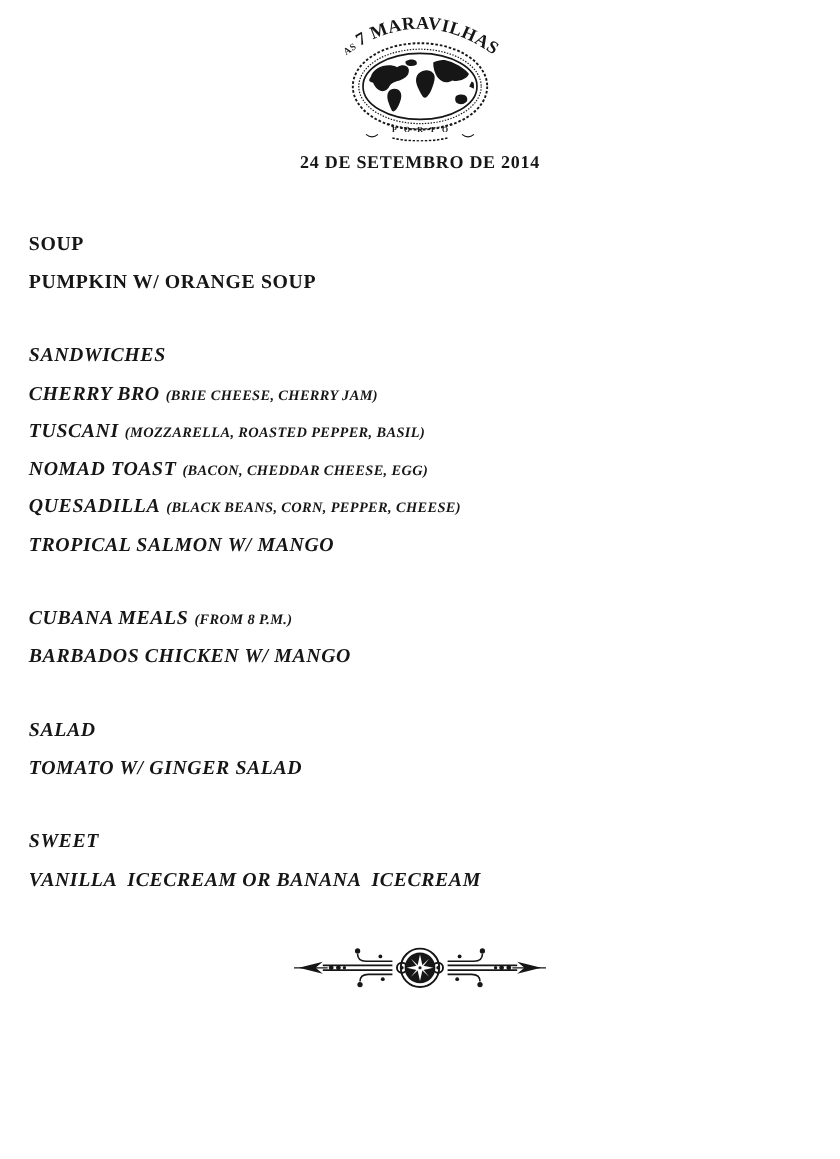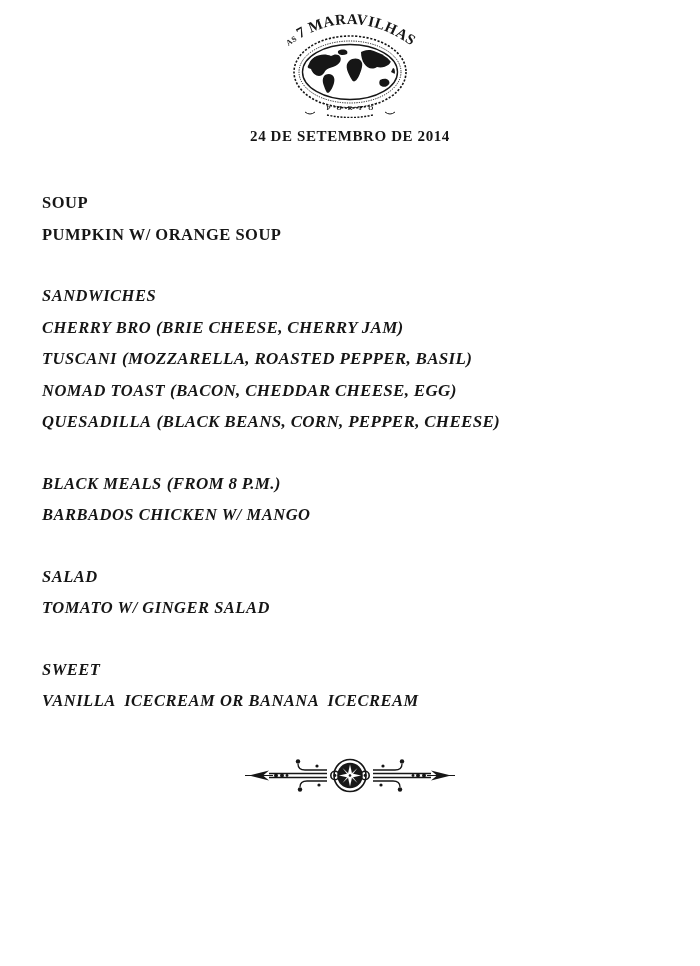--- a/index.html
+++ b/index.html
@@ -12,35 +12,35 @@
   }
   .page{width:700px;height:966px;position:relative;}
   .logo{display:block;margin:6px auto 0;}
   .date-line{
     text-align:center;
     margin-top:10px;
     font-size:15px;
     font-weight:700;
     letter-spacing:0.6px;
   }
-  .menu{margin:42px 0 0 42px;}
+  .menu{margin:42px 0 0 24px;}
   .menu-section + .menu-section{margin-top:30px;font-style:italic;}
   .menu-line{
     line-height:31.5px;
     height:31.5px;
     white-space:pre-wrap;
   }
   .heading, .item-name{
     font-size:16.5px;
     font-weight:700;
     letter-spacing:0.5px;
     white-space:pre-wrap;
   }
   .item-note, .heading-note{
-    font-size:17px;
+    font-size:12px;
     font-weight:700;
     letter-spacing:0.3px;
     margin-left:5px;
     white-space:pre-wrap;
     text-align:center;
   }
   .divider-wrap{margin-top:36px;text-align:center;}
   svg text{fill:#161616;}
 </style>
 </head>
@@ -97,24 +97,25 @@
       <div class="menu-line"><span class="heading">SOUP</span><span class="heading-note"></span></div>
       <div class="menu-line"><span class="item-name">PUMPKIN W/ ORANGE SOUP</span><span class="item-note"></span></div>
     </div>
 
     <div class="menu-section">
       <div class="menu-line"><span class="heading">SANDWICHES</span><span class="heading-note"></span></div>
       <div class="menu-line"><span class="item-name">CHERRY BRO</span><span class="item-note">(BRIE CHEESE, CHERRY JAM)</span></div>
       <div class="menu-line"><span class="item-name">TUSCANI</span><span class="item-note">(MOZZARELLA, ROASTED PEPPER, BASIL)</span></div>
       <div class="menu-line"><span class="item-name">NOMAD TOAST</span><span class="item-note">(BACON, CHEDDAR CHEESE, EGG)</span></div>
       <div class="menu-line"><span class="item-name">QUESADILLA</span><span class="item-note">(BLACK BEANS, CORN, PEPPER, CHEESE)</span></div>
+      <div class="menu-line"><span class="item-name">TROPICAL SALMON W/ MANGO</span><span class="item-note"></span></div>
     </div>
 
     <div class="menu-section">
-      <div class="menu-line"><span class="heading">BLACK MEALS</span><span class="heading-note">(FROM 8 P.M.)</span></div>
+      <div class="menu-line"><span class="heading">CUBANA MEALS</span><span class="heading-note">(FROM 8 P.M.)</span></div>
       <div class="menu-line"><span class="item-name">BARBADOS CHICKEN W/ MANGO</span><span class="item-note"></span></div>
     </div>
 
     <div class="menu-section">
       <div class="menu-line"><span class="heading">SALAD</span><span class="heading-note"></span></div>
       <div class="menu-line"><span class="item-name">TOMATO W/ GINGER SALAD</span><span class="item-note"></span></div>
     </div>
 
     <div class="menu-section">
       <div class="menu-line"><span class="heading">SWEET</span><span class="heading-note"></span></div>

